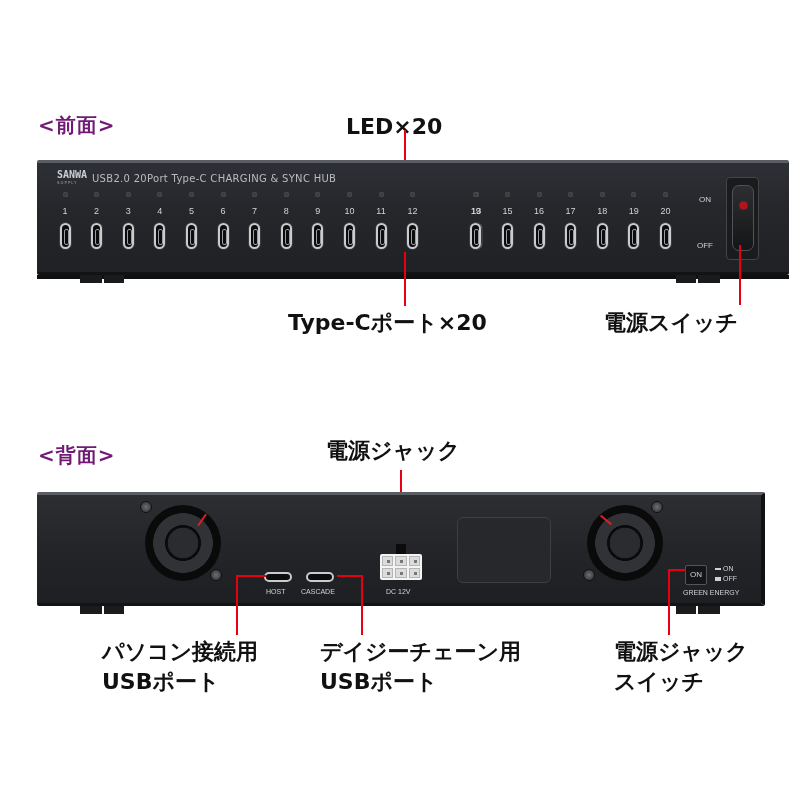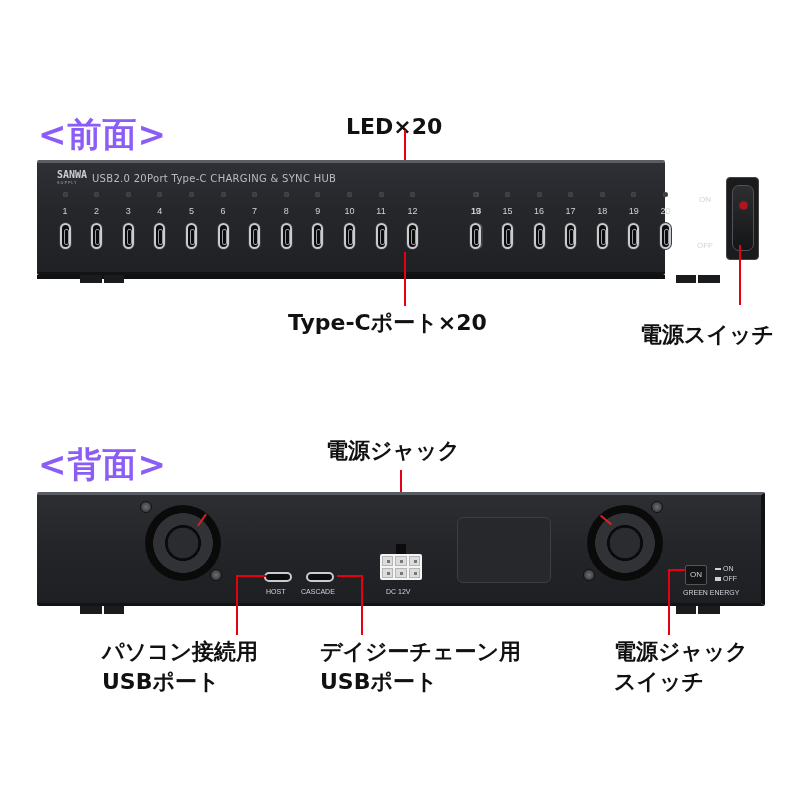--- a/index.html
+++ b/index.html
@@ -1,27 +1,27 @@
 <!DOCTYPE html>
 <html><head>
 <meta charset="utf-8">
 <style>
   * { box-sizing: border-box; margin: 0; padding: 0; }
   html, body { width: 800px; height: 800px; background: #ffffff; overflow: hidden; }
   body { position: relative; font-family: "DejaVu Sans", "Liberation Sans", sans-serif; color: #111; }
   .abs { position: absolute; }
 
-  .section-title { font-size: 34px; font-weight: bold; letter-spacing: 1px; color: #8b5cf6; }
+  .section-title { font-size: 20px; font-weight: bold; letter-spacing: 1px; color: #701a75; }
   .callout { font-size: 22px; font-weight: bold; color: #111; line-height: 30px; white-space: nowrap; }
   .callout.two-line { line-height: 30px; }
   .red { background: #e60012; }
 
   
   .front-body {
-    left: 37px; top: 160px; width: 628px; height: 115px;
+    left: 37px; top: 160px; width: 752px; height: 115px;
     background: linear-gradient(#2e3035 0%, #25272b 40%, #1f2124 100%);
     border-top: 3px solid #5a5d63;
     border-bottom: 3px solid #121315;
     border-radius: 2px;
   }
   .front-body::after {
     content: ""; position: absolute; left: 0; right: 0; bottom: -7px; height: 4px; background: #0f1012;
   }
   .brand { left: 20px; top: 7px; font-family: "DejaVu Sans Mono", monospace; font-size: 10px; font-weight: bold; color: #c9ccd2; letter-spacing: 0px; line-height: 10px; }
   .brand-sub { left: 20px; top: 17px; font-size: 4px; color: #9aa0a6; letter-spacing: 1px; font-family: "DejaVu Sans", sans-serif; }
@@ -185,21 +185,21 @@
 </div>
 <div class="abs foot" style="left:80px; width:22px;"></div>
 <div class="abs foot" style="left:104px; width:20px;"></div>
 <div class="abs foot" style="left:676px; width:20px;"></div>
 <div class="abs foot" style="left:698px; width:22px;"></div>
 
 <div class="abs red" style="left:404px; top:252px; width:2px; height:54px;"></div>
 <div class="abs callout" style="left:288px; top:308px;">Type-Cポート×20</div>
 
 <div class="abs red" style="left:739px; top:245px; width:2px; height:60px;"></div>
-<div class="abs callout" style="left:640px; top:308px;margin-top:12px;">電源スイッチ</div>
+<div class="abs callout" style="left:604px; top:308px;">電源スイッチ</div>
 
 <div class="abs section-title" style="left:38px; top:442px;">&lt;背面&gt;</div>
 
 <div class="abs callout" style="left:326px; top:436px;">電源ジャック</div>
 <div class="abs red" style="left:400px; top:470px; width:2px; height:80px;"></div>
 
 <div class="abs back-body">
 
   <div class="abs fan" style="left:108px; top:10px;">
     <div class="abs fan-hub"></div>

